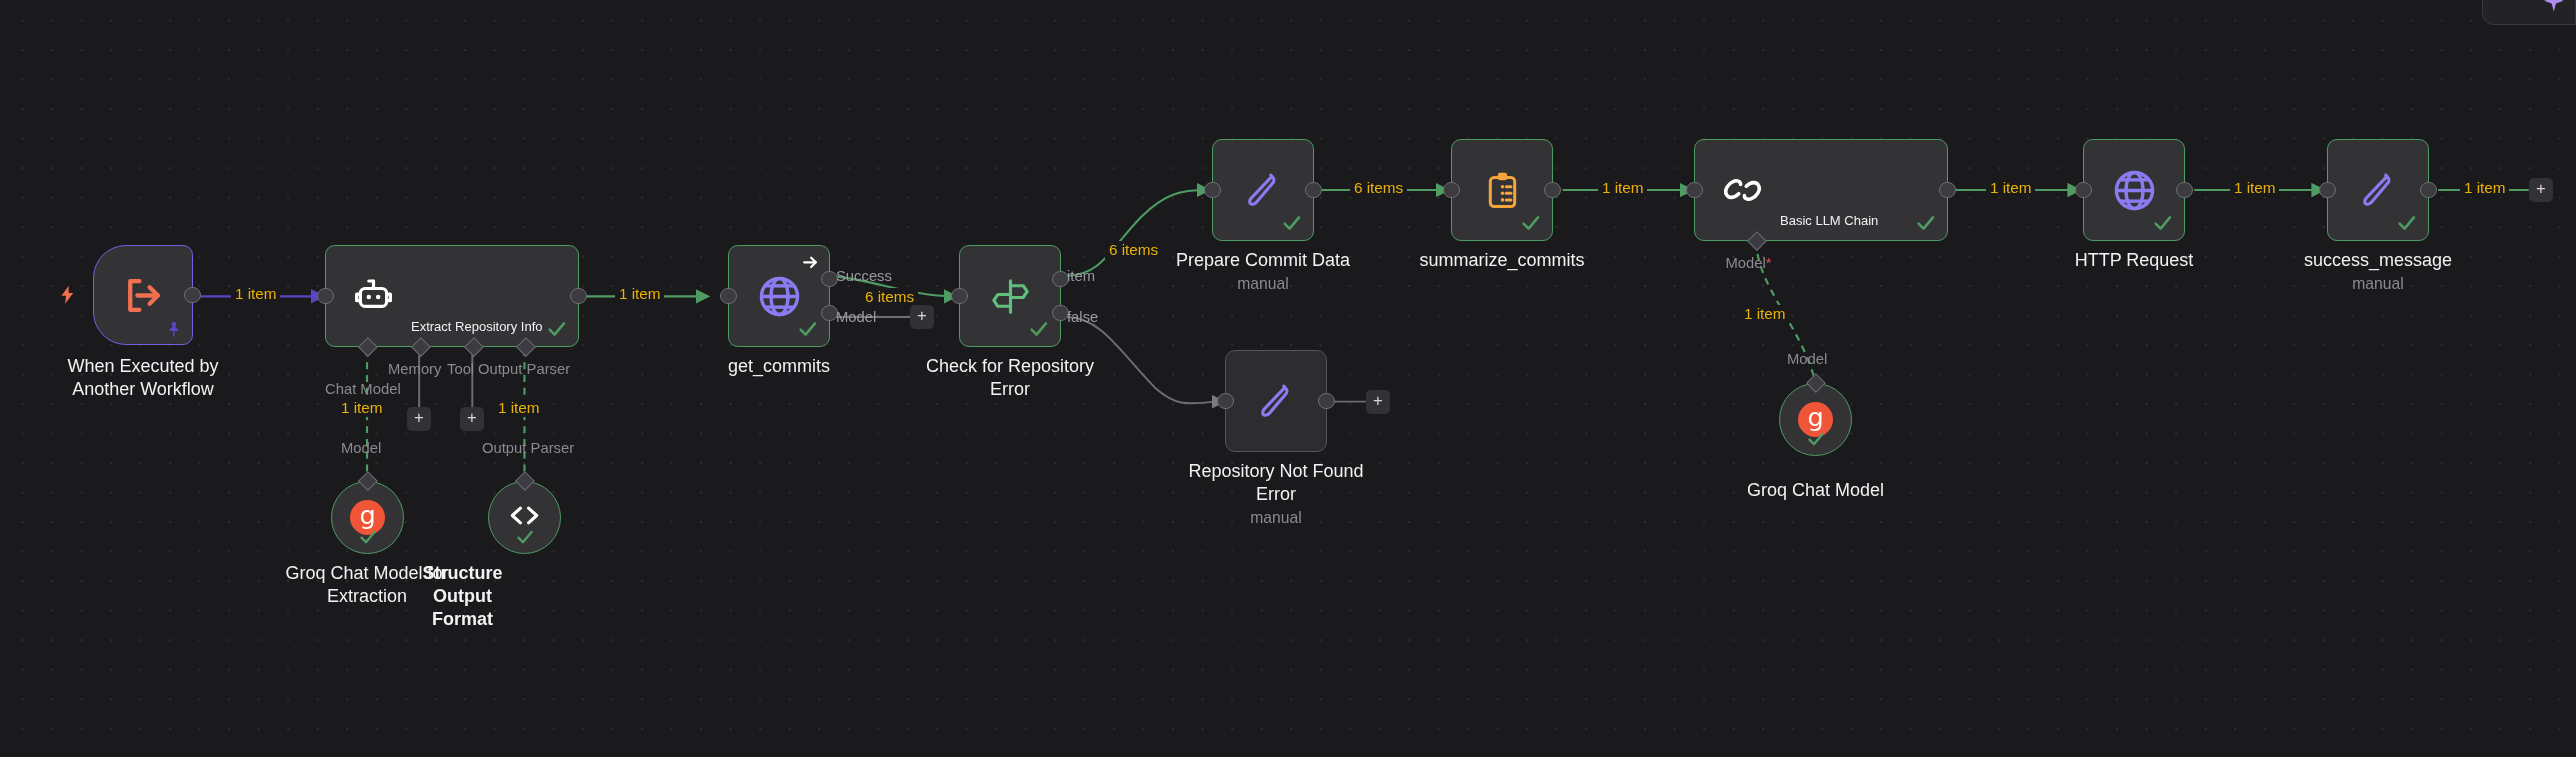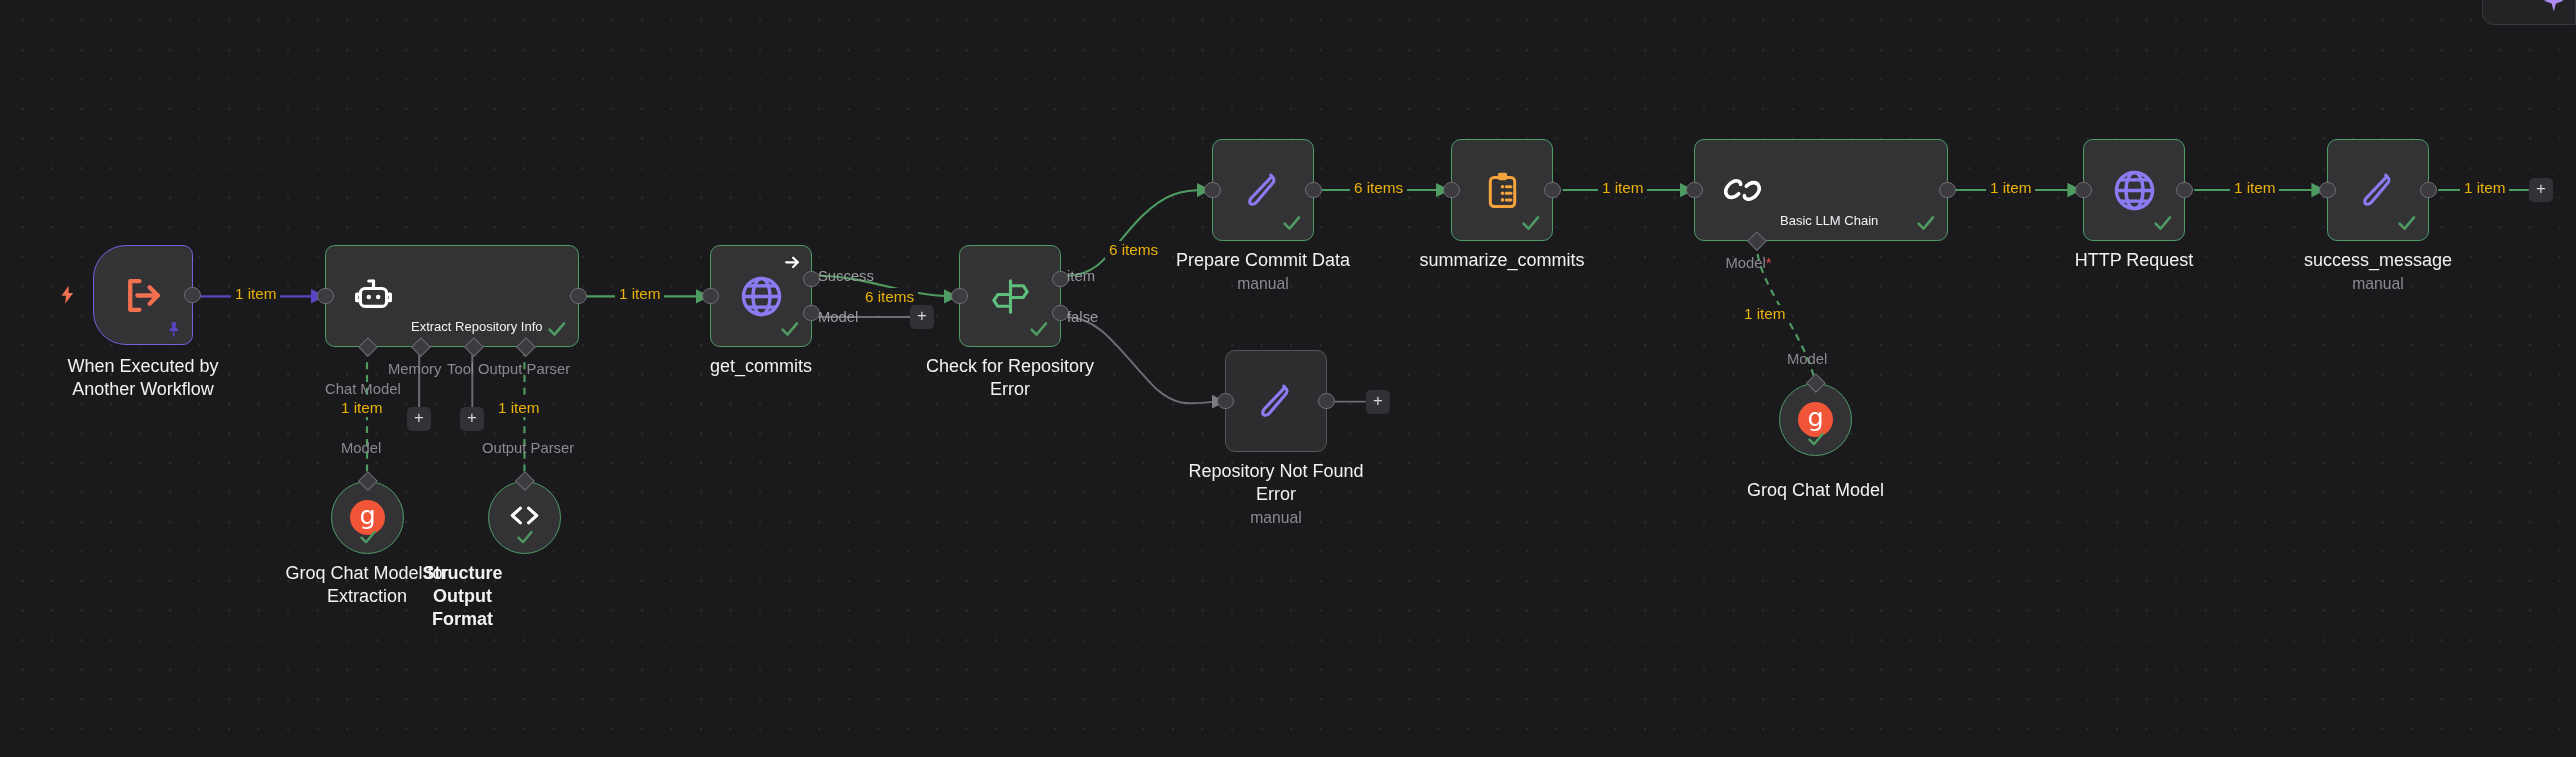--- a/index.html
+++ b/index.html
@@ -321,21 +321,21 @@
       </span>
       <span class="tick">
         <svg viewBox="0 0 24 24" width="19.7" height="19.7" fill="none" stroke="#4f9c62" stroke-width="2.8" stroke-linecap="round" stroke-linejoin="round">
             <path d="M4 13 L9.5 18.5 L20 6"></path>
           </svg>
       </span>
     </div>
     <div class="cap wrap" style="top:81px; left:-25.6px; width:124px;">Structure Output Format</div>
   </div>
 
-  <div class="node" style="left:710px; top:245px;">
+  <div class="node" style="left:728px; top:245px;">
     <div class="nbox">
       <span class="iconInner">
         <svg viewBox="0 0 48 48" width="51" height="51" fill="none" stroke="#8b7bf0" stroke-width="3.2">
           <circle cx="24" cy="24" r="17"></circle>
           <ellipse cx="24" cy="24" rx="8" ry="17"></ellipse>
           <path d="M7 24 H41"></path>
             <path d="M10 14 H38"></path>
             <path d="M10 34 H38"></path>
         </svg>
       </span>

